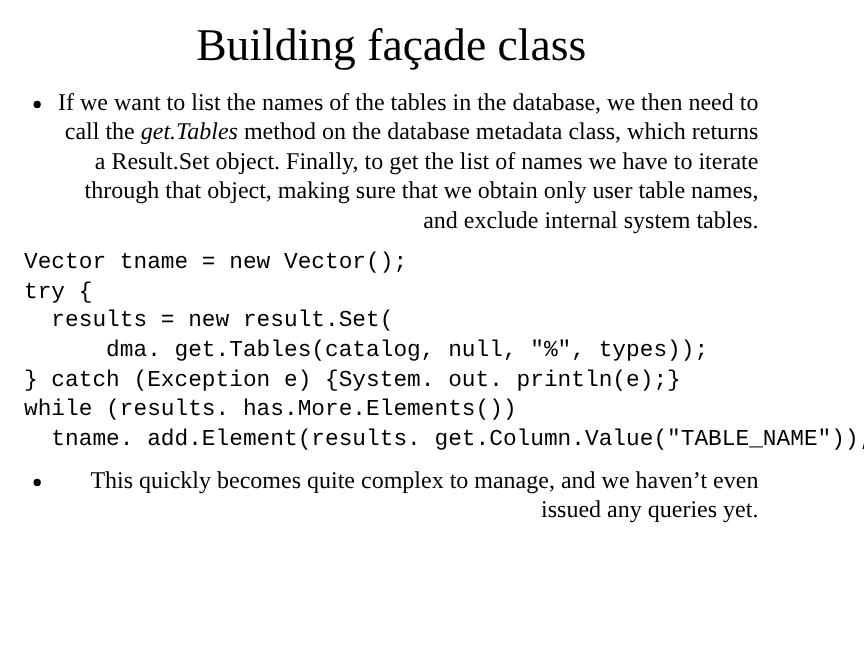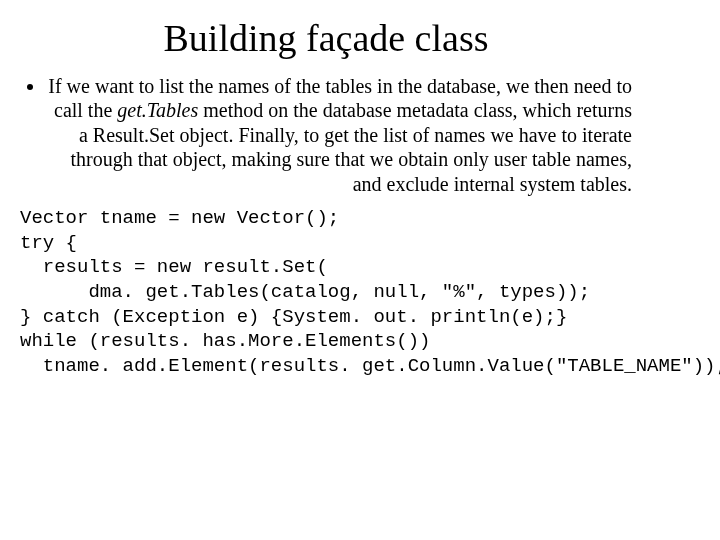--- a/index.html
+++ b/index.html
@@ -57,14 +57,17 @@
   </ul>
 
   <div class="code">Vector tname = new Vector();
 try {
   results = new result.Set(
       dma. get.Tables(catalog, null, "%", types));
 } catch (Exception e) {System. out. println(e);}
 while (results. has.More.Elements())
   tname. add.Element(results. get.Column.Value("TABLE_NAME"));</div>
 
+  <ul class="bullets">
+    <li>This quickly becomes quite complex to manage, and we haven’t even issued any queries yet.</li>
+  </ul>
 
 </div>
 
 </body></html>

